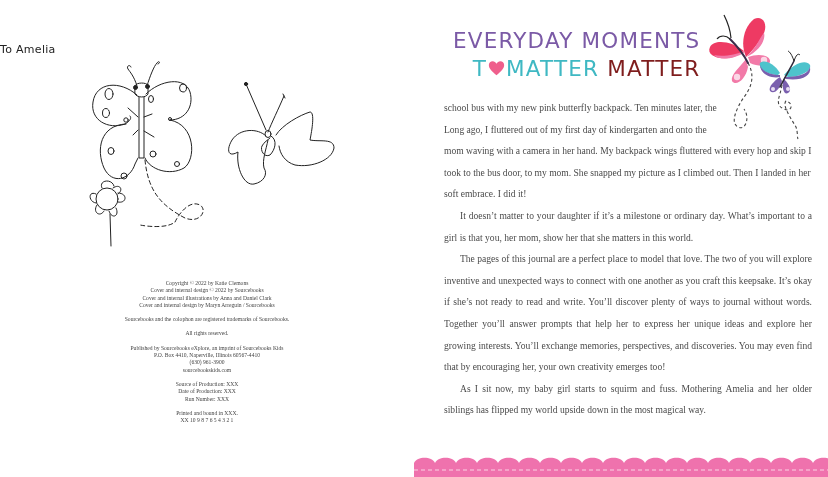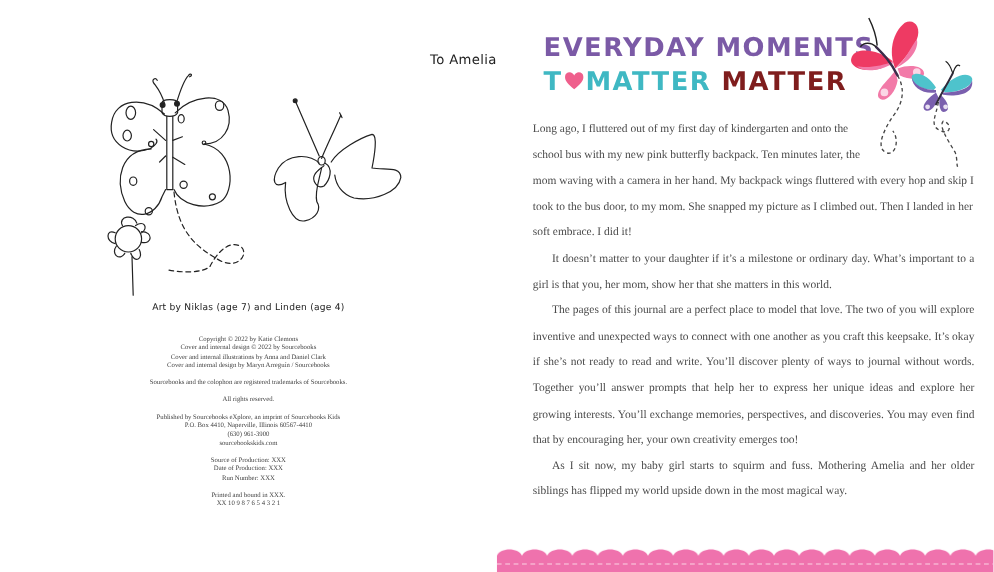--- a/index.html
+++ b/index.html
@@ -2,29 +2,29 @@
 <html><head>
 <meta charset="utf-8">
 <style>
   html, body { margin: 0; padding: 0; background: #ffffff; }
   body { width: 828px; height: 477px; position: relative; overflow: hidden; font-family: "Liberation Serif", serif; color: #4a4a4a; }
   .spread { position: absolute; left: 0; top: 0; width: 828px; height: 477px; }
   .page-left { position: absolute; left: 0; top: 0; width: 414px; height: 477px; background: #fff; }
   .page-right { position: absolute; left: 414px; top: 0; width: 414px; height: 477px; background: #fff; }
 
   
-  .dedication { position: absolute; left: 0; width: 414px; top: 43px; text-align: right; font-family: "DejaVu Sans", sans-serif; font-size: 11px; color: #222; letter-spacing: 0.3px; }
+  .dedication { position: absolute; left: 0; width: 414px; top: 43px; text-align: left; font-family: "DejaVu Sans", sans-serif; font-size: 11px; color: #222; letter-spacing: 0.3px; }
   .drawing { position: absolute; left: 0; top: 0; }
   .art-credit { position: absolute; left: 0; width: 414px; top: 251px; text-align: center; font-family: "DejaVu Sans", sans-serif; font-size: 7.6px; color: #222; letter-spacing: 0.2px; }
   .copyright { position: absolute; left: 0; width: 414px; top: 280px; text-align: center; font-size: 5.6px; line-height: 7.3px; color: #444; }
   .copyright .line { display: block; }
   .copyright .gap { display: block; height: 7px; }
 
   
-  .title { position: absolute; left: 453px; top: 27px; font-family: "DejaVu Sans", sans-serif; font-weight: bold; font-size: 21.5px; letter-spacing: 1.2px; line-height: 28px; }
+  .title { position: absolute; left: 453px; top: 27px; font-family: "DejaVu Sans", sans-serif; font-weight: normal; font-size: 21.5px; letter-spacing: 1.2px; line-height: 28px; text-align: right; }
   .title .l1 { color: #7b5aa6; display: block; }
   .title .l2 { display: block; }
   .title .teal { color: #3fb8c3; }
   .title .purple { color: #7f1d1d; }
   .heart { display: inline-block; width: 17px; height: 17px; vertical-align: -1px; margin: 0 1px; }
   .body-text { position: absolute; left: 444px; top: 97px; width: 368px; font-size: 9.55px; line-height: 21.6px; color: #4a4a4a; }
   .body-text p { margin: 0; text-align: justify; }
   .body-text p.indent { text-indent: 16px; }
   .body-text p.first { text-align: left; }
   .narrow { width: 300px; display: block; }
@@ -97,21 +97,20 @@
           <path d="M284 96 C 278 110, 272 122, 268 132"></path>
           <path d="M283 94 l 2 4"></path>
           <ellipse cx="268" cy="134" rx="3" ry="3.5"></ellipse>
           <path d="M266 136 C 258 128, 240 128, 232 140 C 226 150, 228 158, 238 152 C 236 168, 244 186, 254 184 C 264 182, 268 174, 264 168 C 262 160, 266 150, 268 140"></path>
           <path d="M271 136 C 278 140, 275 150, 270 155 C 264 158, 260 150, 262 146 C 264 142, 268 140, 270 138"></path>
           <path d="M276 135 C 282 125, 300 115, 310 112 C 315 112, 312 130, 310 140 C 320 142, 334 138, 334 148 C 332 160, 312 168, 295 165 C 285 162, 280 154, 279 146"></path>
         </g>
       </g>
     </svg>
 
-    <div class="art-credit">Art by Niklas (age 7) and Linden (age 4)</div>
 
     <div class="copyright">
       <span class="line">Copyright © 2022 by Katie Clemons</span>
       <span class="line">Cover and internal design © 2022 by Sourcebooks</span>
       <span class="line">Cover and internal illustrations by Anna and Daniel Clark</span>
       <span class="line">Cover and internal design by Maryn Arreguín / Sourcebooks</span>
       <span class="gap"></span>
       <span class="line">Sourcebooks and the colophon are registered trademarks of Sourcebooks.</span>
       <span class="gap"></span>
       <span class="line">All rights reserved.</span>
@@ -171,22 +170,22 @@
       <circle cx="73" cy="84" r="2" fill="#e8dff2"></circle>
       <circle cx="88" cy="84" r="2" fill="#e8dff2"></circle>
       <path d="M94 56 C 90 64, 86 70, 80 82" fill="none" stroke="#2f2a3a" stroke-width="1.6" stroke-linecap="round"></path>
       <path d="M94 56 C 96 50, 98 48, 100 50" fill="none" stroke="#222" stroke-width="1"></path>
       <path d="M94 56 C 92 50, 90 47, 88 46" fill="none" stroke="#222" stroke-width="1"></path>
     </g>
   </svg>
 
   <div class="body-text">
     <p class="first">
+      <span class="narrow">school bus with my new pink butterfly backpack. Ten minutes later, the</span>
       <span class="narrow">Long ago, I fluttered out of my first day of kindergarten and onto the</span>
-      <span class="narrow">school bus with my new pink butterfly backpack. Ten minutes later, the</span>
       <span>mom waving with a camera in her hand. My backpack wings fluttered with every hop and skip I took to the bus door, to my mom. She snapped my picture as I climbed out. Then I landed in her soft embrace. I did it!</span>
     </p>
     <p class="indent">It doesn’t matter to your daughter if it’s a milestone or ordinary day. What’s important to a girl is that you, her mom, show her that she matters in this world.</p>
     <p class="indent">The pages of this journal are a perfect place to model that love. The two of you will explore inventive and unexpected ways to connect with one another as you craft this keepsake. It’s okay if she’s not ready to read and write. You’ll discover plenty of ways to journal without words. Together you’ll answer prompts that help her to express her unique ideas and explore her growing interests. You’ll exchange memories, perspectives, and discoveries. You may even find that by encouraging her, your own creativity emerges too!</p>
     <p class="indent">As I sit now, my baby girl starts to squirm and fuss. Mothering Amelia and her older siblings has flipped my world upside down in the most magical way.</p>
   </div>
 
   <svg class="scallop" width="414" height="22" viewBox="0 0 414 22">
     <defs>
       <pattern id="scal" x="0" y="0" width="21" height="22" patternUnits="userSpaceOnUse">

